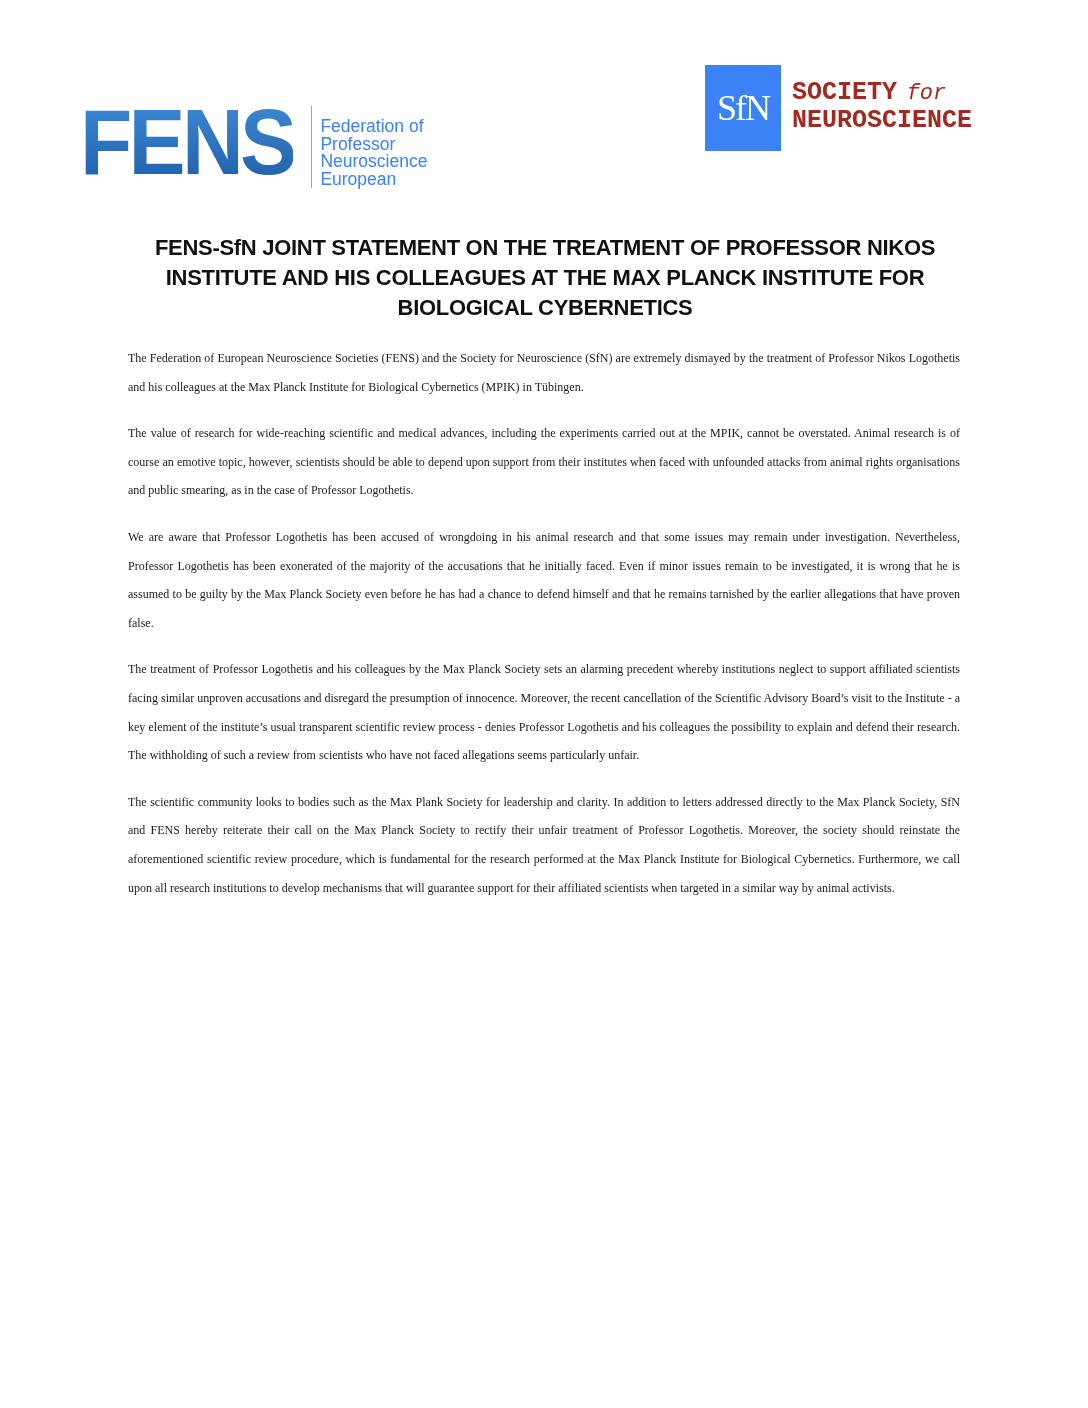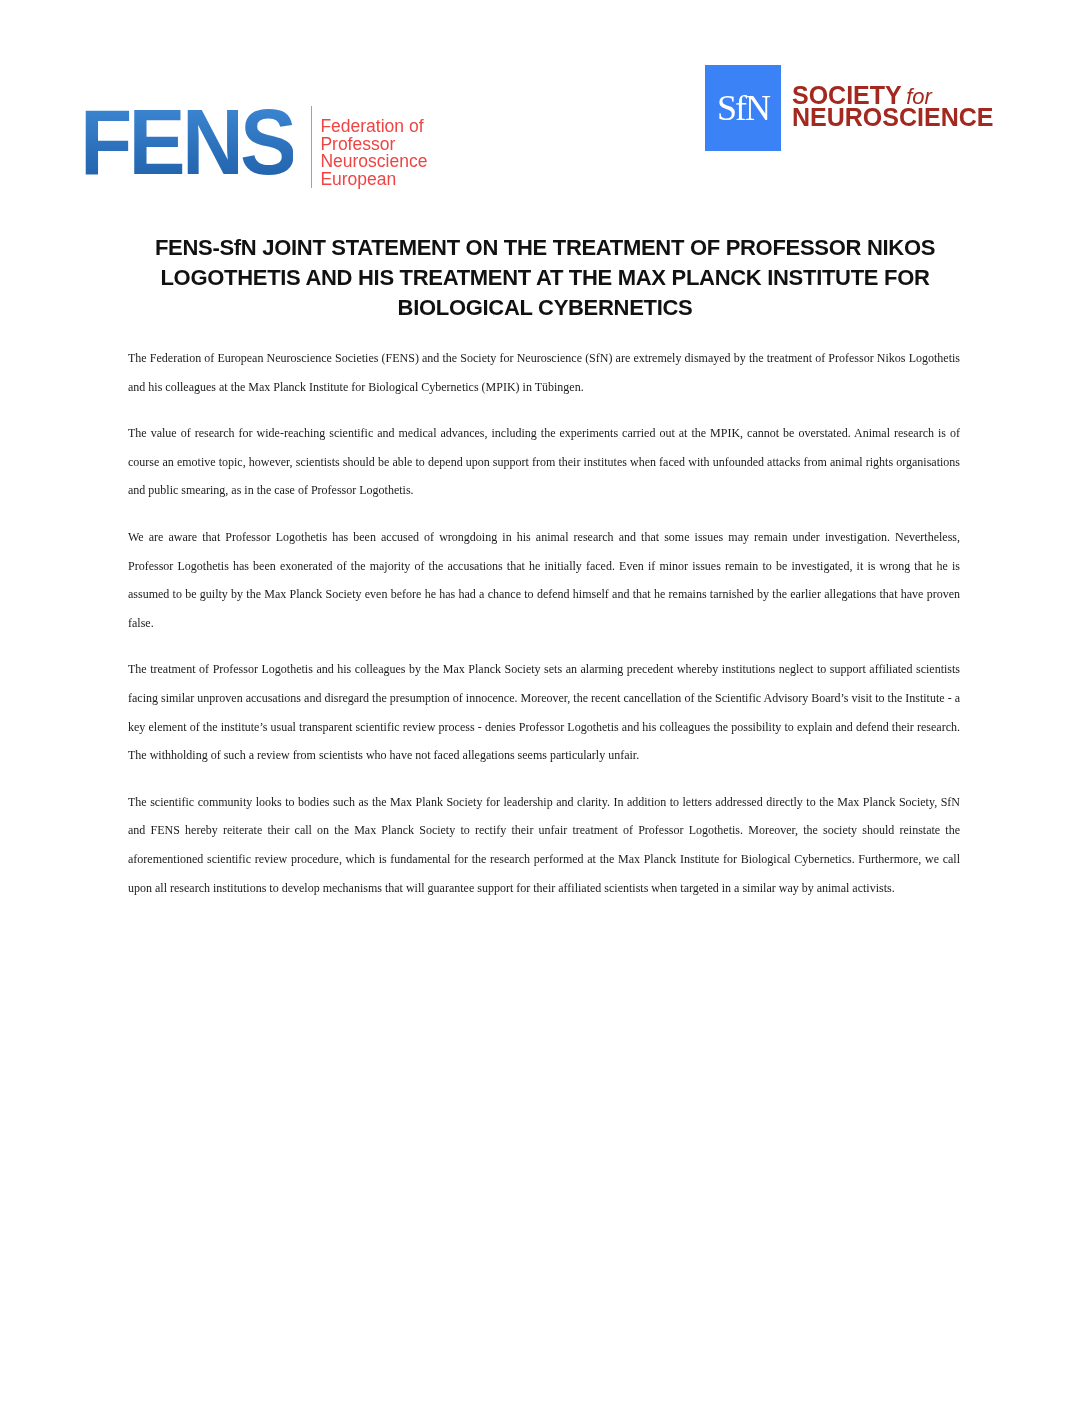--- a/index.html
+++ b/index.html
@@ -1,24 +1,24 @@
 <!DOCTYPE html>
 <html><head>
 <meta charset="utf-8">
 <style>
   html, body { margin:0; padding:0; background:#ffffff; }
   body { width:1088px; height:1408px; position:relative; overflow:hidden; font-family:"Liberation Sans", sans-serif; color:#1a1a1a; }
   .fens-logo { position:absolute; left:80px; top:62px; height:86px; display:flex; align-items:flex-end;margin-top:40px; }
   .fens-mark { font-family:"Liberation Sans", sans-serif; font-weight:700; font-size:92px; letter-spacing:-4px; line-height:1; color:#2a6fc0;
     background:linear-gradient(180deg,#3f8ad6 0%,#1f5ea8 100%); -webkit-background-clip:text; background-clip:text; -webkit-text-fill-color:transparent; transform:scaleX(0.93); transform-origin:left center; margin-right:-8px; }
   .fens-divider { width:1px; height:82px; background:#9aa3ad; margin:0 8px 0 10px; }
-  .fens-sub { font-size:17.5px; line-height:17.5px; color:#ef4444; font-weight:300; }
+  .fens-sub { font-size:17.5px; line-height:17.5px; color:#3b82f6; font-weight:300; }
   .sfn-logo { position:absolute; left:705px; top:65px; display:flex; align-items:center; }
   .sfn-box { width:76px; height:86px; background:#3b82f6; display:flex; align-items:center; justify-content:center; color:#ffffff; font-family:"Liberation Serif", serif; font-size:36px; letter-spacing:-2px; }
-  .sfn-text { margin-left:11px; font-family:Liberation Sans, sans-serif; color:#a3281f; font-weight:700; line-height:18px; }
+  .sfn-text { margin-left:11px; font-family:Liberation Mono, monospace; color:#a3281f; font-weight:700; line-height:26px; }
   .sfn-text .big { font-size:25px; }
   .sfn-text .ital { font-style:italic; font-weight:400; font-size:22px; }
   .title { position:absolute; left:130px; top:218px; width:830px; text-align:center; font-family:"Liberation Sans", sans-serif; font-weight:700; font-size:22px; line-height:30px; color:#111111; letter-spacing:-0.3px; }
   .body { position:absolute; left:128px; top:344px; width:832px; font-family:Liberation Serif, serif; font-size:12px; line-height:28.6px; color:#1a1a1a; }
   .body p { margin:0 0 18px 0; text-align:justify; }
 </style>
 </head>
 <body>
 
 <div class="fens-logo">
@@ -38,21 +38,21 @@
     <div>
       <span class="big" style="text-transform:uppercase;">Society</span>
       <span class="ital">for</span>
     </div>
     <div>
       <span class="big" style="text-transform:uppercase;">Neuroscience</span>
     </div>
   </div>
 </div>
 
-<h1 class="title">FENS-SfN JOINT STATEMENT ON THE TREATMENT OF PROFESSOR NIKOS LOGOTHETIS AND HIS TREATMENT AT THE MAX PLANCK INSTITUTE FOR BIOLOGICAL CYBERNETICS</h1>
+<h1 class="title">FENS-SfN JOINT STATEMENT ON THE TREATMENT OF PROFESSOR NIKOS INSTITUTE AND HIS COLLEAGUES AT THE MAX PLANCK INSTITUTE FOR BIOLOGICAL CYBERNETICS</h1>
 
 <div class="body">
   <p>The Federation of European Neuroscience Societies (FENS) and the Society for Neuroscience (SfN) are extremely dismayed by the treatment of Professor Nikos Logothetis and his colleagues at the Max Planck Institute for Biological Cybernetics (MPIK) in Tübingen.</p>
   <p>The value of research for wide-reaching scientific and medical advances, including the experiments carried out at the MPIK, cannot be overstated. Animal research is of course an emotive topic, however, scientists should be able to depend upon support from their institutes when faced with unfounded attacks from animal rights organisations and public smearing, as in the case of Professor Logothetis.</p>
   <p>We are aware that Professor Logothetis has been accused of wrongdoing in his animal research and that some issues may remain under investigation. Nevertheless, Professor Logothetis has been exonerated of the majority of the accusations that he initially faced. Even if minor issues remain to be investigated, it is wrong that he is assumed to be guilty by the Max Planck Society even before he has had a chance to defend himself and that he remains tarnished by the earlier allegations that have proven false.</p>
   <p>The treatment of Professor Logothetis and his colleagues by the Max Planck Society sets an alarming precedent whereby institutions neglect to support affiliated scientists facing similar unproven accusations and disregard the presumption of innocence. Moreover, the recent cancellation of the Scientific Advisory Board’s visit to the Institute - a key element of the institute’s usual transparent scientific review process - denies Professor Logothetis and his colleagues the possibility to explain and defend their research. The withholding of such a review from scientists who have not faced allegations seems particularly unfair.</p>
   <p>The scientific community looks to bodies such as the Max Plank Society for leadership and clarity. In addition to letters addressed directly to the Max Planck Society, SfN and FENS hereby reiterate their call on the Max Planck Society to rectify their unfair treatment of Professor Logothetis. Moreover, the society should reinstate the aforementioned scientific review procedure, which is fundamental for the research performed at the Max Planck Institute for Biological Cybernetics. Furthermore, we call upon all research institutions to develop mechanisms that will guarantee support for their affiliated scientists when targeted in a similar way by animal activists.</p>
 </div>
 
 </body></html>

